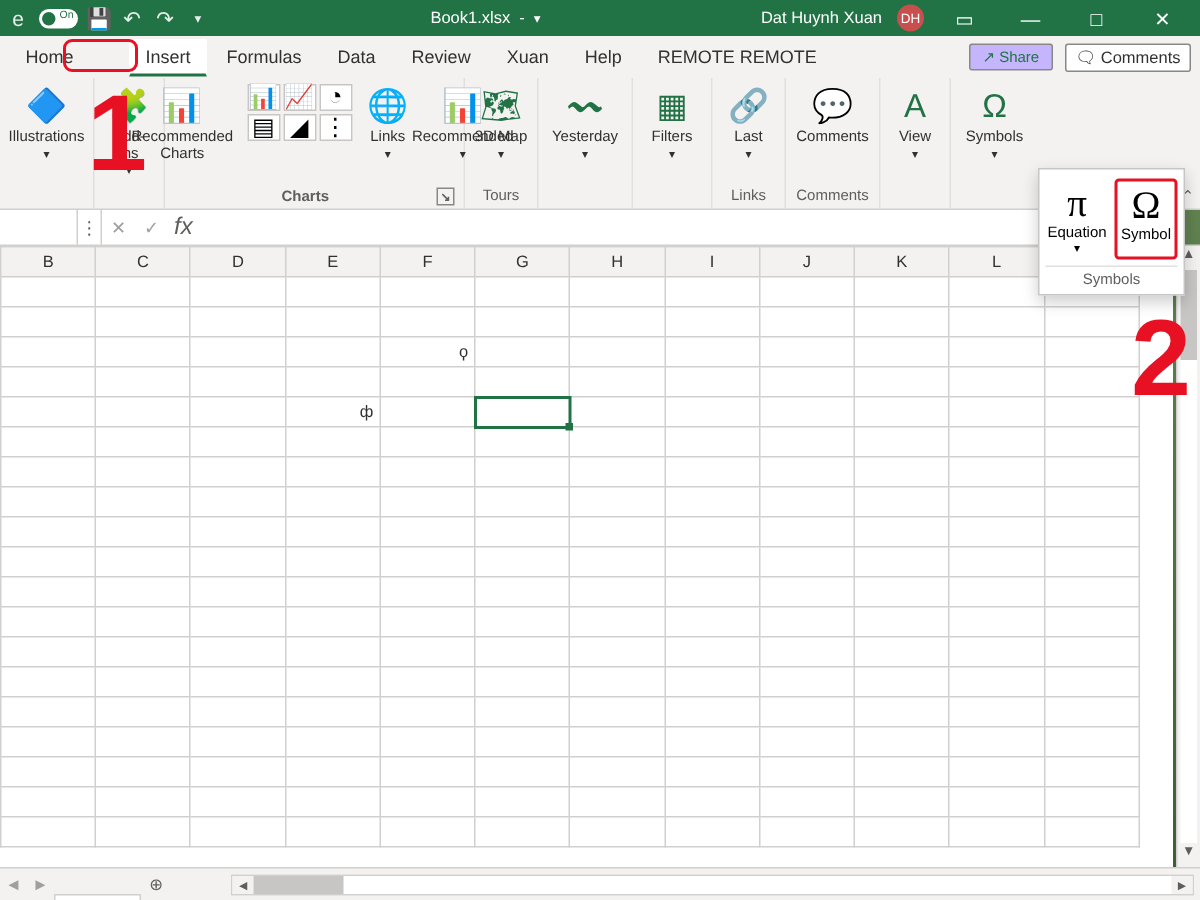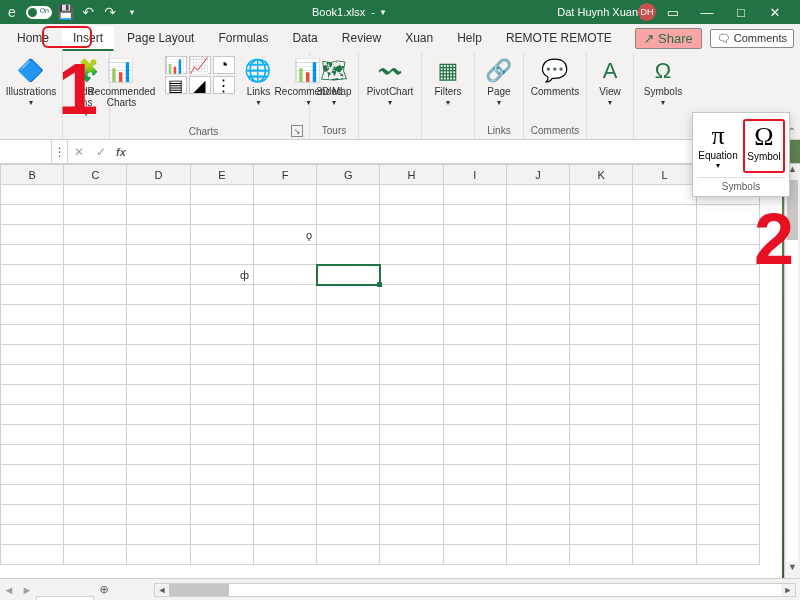--- a/index.html
+++ b/index.html
@@ -6,29 +6,29 @@
   body { width: 800px; height: 600px; overflow: hidden; background: #fff; position: relative; }
 
   
   .titlebar { height: 24px; background: #217346; color: #fff; display: flex; align-items: center; font-size: 11px; padding: 0 4px; }
   .titlebar .left { display: flex; align-items: center; gap: 6px; }
   .toggle { width: 26px; height: 13px; background: #fff; border-radius: 7px; position: relative; }
   .toggle::before { content: ""; position: absolute; width: 9px; height: 9px; background: #217346; border-radius: 50%; top: 2px; left: 2px; }
   .toggle-label { position: absolute; font-size: 7px; color: #217346; right: 3px; top: 1px; }
   .qat-btn { width: 16px; height: 16px; display:flex;align-items:center;justify-content:center; color:#e6efe9; font-size:14px; }
   .titlebar .center { flex: 1; text-align: center; display:flex;align-items:center;justify-content:center;gap:6px; }
-  .titlebar .right { display: flex; align-items: center; padding-right:4px; }
+  .titlebar .right { display: flex; align-items: center; gap: 10px; padding-right:4px; }
   .avatar { width: 18px; height: 18px; border-radius: 50%; background: #c94f4f; color:#fff; font-size:9px; display:flex;align-items:center;justify-content:center; }
   .winbtn { width: 34px; text-align:center; font-size:13px; }
 
   
   .tabsrow { height: 28px; background: #f3f2f1; display: flex; align-items: center; padding: 0 6px; font-size: 12px; color: #323130; gap: 2px; }
   .tab { padding: 4px 10px; border:1px solid transparent; }
-  .tab.active { background:#fff; border-bottom:2px solid #217346; }
-  .sharebtn { margin-left: auto; border:1px solid #8a8886; background:#fca5a5; padding:2px 8px; font-size:13px; color:#217346; border-radius:2px;}
+  .tab.active { background:#fff; border-bottom:2px solid #217346;margin-left:24px; }
+  .sharebtn { margin-left: auto; border:1px solid #8a8886; background:#c4b5fd; padding:2px 8px; font-size:10px; color:#217346; border-radius:2px;}
   .commentsbtn { border:1px solid #8a8886; background:#fff; padding:2px 6px; font-size:11px; margin-left:6px; color:#323130; border-radius:2px;}
   .commentsbtn::before{content:"🗨 ";}
   .sharebtn::before{content:"↗ "; color:#217346;}
 
   
   .ribbon { height: 88px; background:#f3f2f1; border-bottom:1px solid #d2d0ce; display:flex; position:relative; }
   .group { display:flex; flex-direction:column; align-items:center; justify-content:space-between; padding:4px 6px 2px; border-right:1px solid #e1dfdd; }
   .group .top { display:flex; align-items:flex-start; gap:6px; }
   .bigbtn { display:flex; flex-direction:column; align-items:center; width:50px; font-size:10px; color:#323130; text-align:center; line-height:11px; }
   .bigbtn .ico { width:28px; height:28px; display:flex;align-items:center;justify-content:center; font-size:22px; color:#217346; margin-bottom:2px;}
@@ -36,21 +36,21 @@
   .gallery { display:grid; grid-template-columns: repeat(3, 22px); grid-template-rows: repeat(2, 18px); gap:2px; }
   .gcell { border:1px solid #c8c6c4; background:#fff; display:flex;align-items:center;justify-content:center; }
   .dlg-launch { width:12px;height:12px;border:1px solid #8a8886; font-size:8px; display:flex;align-items:center;justify-content:center; margin-left:auto;}
   .ribbon-collapse { position:absolute; right:4px; bottom:2px; font-size:10px; color:#605e5c;}
 
   
   .fbar { height: 24px; border-bottom:1px solid #d2d0ce; display:flex; align-items:center; font-size:12px; }
   .namebox { width:52px; border-right:1px solid #d2d0ce; padding:0 4px; height:100%; display:flex;align-items:center;}
   .fdrop{width:16px;text-align:center;color:#605e5c;border-right:1px solid #d2d0ce;height:100%;display:flex;align-items:center;justify-content:center;}
   .fbtn { width:22px;text-align:center;color:#a19f9d;height:100%;display:flex;align-items:center;justify-content:center;}
-  .fx { font-style:italic; font-size:11px; color:#605e5c; padding:0 4px;font-weight:bold;}
+  .fx { font-style:italic; font-size:16px; color:#605e5c; padding:0 4px;}
 
   
   .sheet { position:relative; height: 414px; overflow:hidden; }
   table.grid { border-collapse: collapse; table-layout:fixed; width: 760px; }
   table.grid th, table.grid td { border:1px solid #d2d0ce; height:20px; font-size:11px; font-weight:normal; color:#323130; text-align:center; }
   table.grid th { background:#f3f2f1; }
   table.grid th.colh { width:54px; }
   table.grid td { background:#fff; text-align:right; padding-right:4px;}
   td.sel { outline:2px solid #217346; outline-offset:-1px; background:#fff; position:relative;}
   td.sel::after{content:"";position:absolute;right:-3px;bottom:-3px;width:5px;height:5px;background:#217346;}
@@ -110,21 +110,20 @@
     <span class="winbtn">▭</span>
     <span class="winbtn">—</span>
     <span class="winbtn">□</span>
     <span class="winbtn">✕</span>
   </div>
 </div>
 
 <div class="tabsrow">
   <span class="tab">Home</span>
   <span class="tab active">Insert</span>
-  <span class="tab">Page Layout</span>
   <span class="tab">Formulas</span>
   <span class="tab">Data</span>
   <span class="tab">Review</span>
   <span class="tab">Xuan</span>
   <span class="tab">Help</span>
   <span class="tab">REMOTE REMOTE</span>
   <span class="sharebtn">Share</span>
   <span class="commentsbtn">Comments</span>
 </div>
 
@@ -169,61 +168,61 @@
         <span class="ico">🌐</span>
         <span>Links</span>
           <span style="font-size:8px;">▾</span>
       </div>
       <div class="bigbtn" style="width:52px">
         <span class="ico">📊</span>
         <span>Recommended</span>
           <span style="font-size:8px;">▾</span>
       </div>
     </div>
-    <div class="label" style="display:flex;width:100%;align-items:flex-end;">
+    <div class="label" style="display:flex;width:100%;align-items:flex-end;font-weight:bold;">
         <span style="flex:1;text-align:center">Charts</span>
         <span class="dlg-launch">↘</span>
       </div>
   </div>
   <div class="group">
     <div class="top">
       <div class="bigbtn" style="width:36px">
         <span class="ico">🗺</span>
         <span>3D
 Map</span>
           <span style="font-size:8px;">▾</span>
       </div>
     </div>
     <div class="label">Tours</div>
   </div>
   <div class="group">
     <div class="top">
       <div class="bigbtn">
         <span class="ico">〰</span>
-        <span>PivotChart</span>
+        <span>Yesterday</span>
           <span style="font-size:8px;">▾</span>
       </div>
     </div>
       <div class="label"></div>
   </div>
   <div class="group">
     <div class="top">
       <div class="bigbtn" style="width:40px">
         <span class="ico">▦</span>
         <span>Filters</span>
           <span style="font-size:8px;">▾</span>
       </div>
     </div>
       <div class="label"></div>
   </div>
   <div class="group">
     <div class="top">
       <div class="bigbtn" style="width:36px">
         <span class="ico">🔗</span>
-        <span>Page</span>
+        <span>Last</span>
           <span style="font-size:8px;">▾</span>
       </div>
     </div>
       <div class="label">Links</div>
   </div>
   <div class="group">
     <div class="top">
       <div class="bigbtn">
         <span class="ico">💬</span>
         <span>Comments</span>

